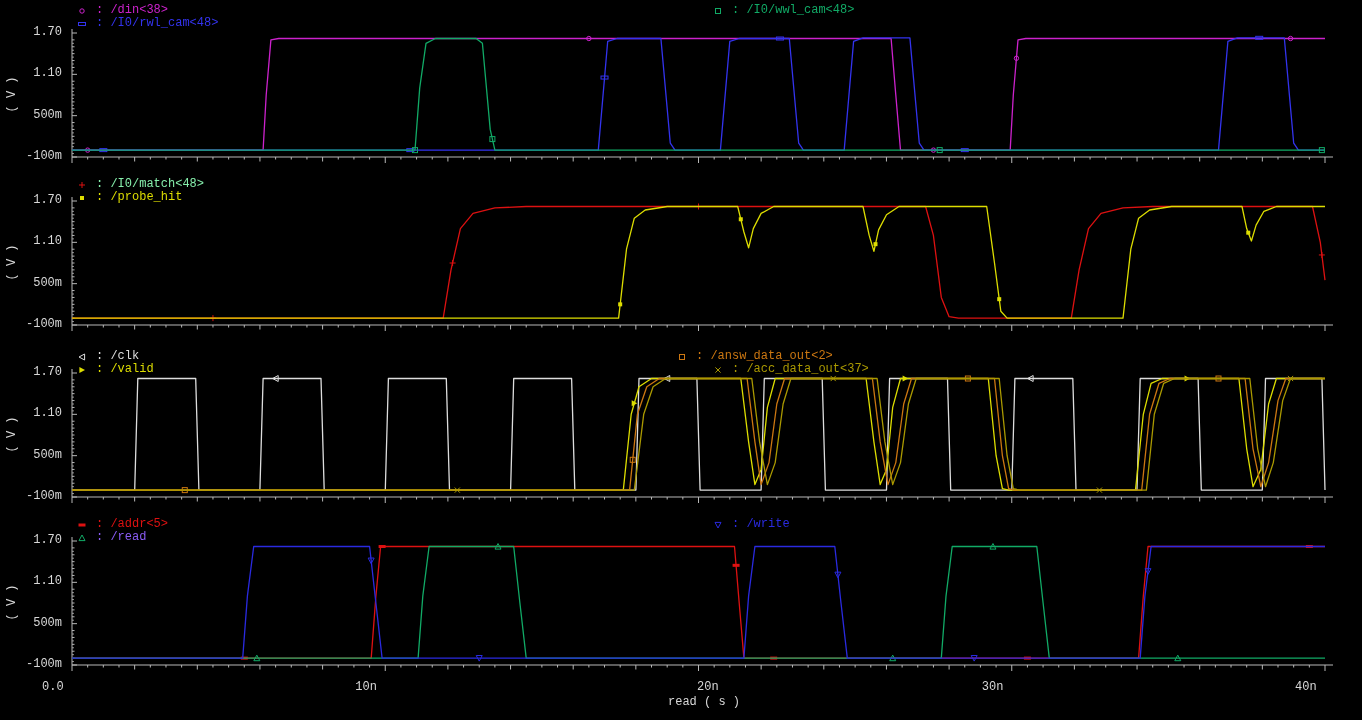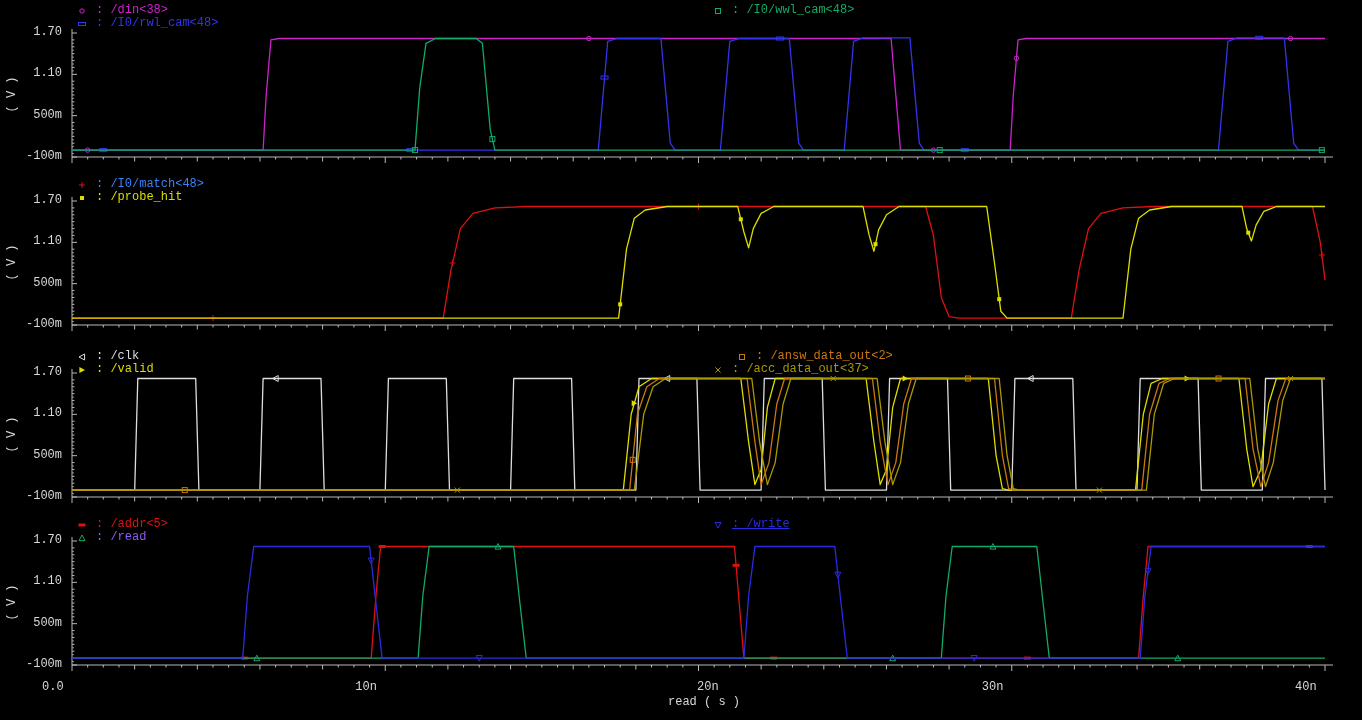--- a/index.html
+++ b/index.html
@@ -598,55 +598,55 @@
           <rect stroke="#3333ee" fill="none" stroke-width="1" x="2.5" y="3.5" width="7" height="3"></rect>
         </svg><span>: /I0/rwl_cam&lt;48&gt;</span></div>
       <div class="legend-item" style="left: 712px; top: 4px; color: rgb(17, 170, 102);"><svg width="12" height="10">
           <rect stroke="#11aa66" fill="none" stroke-width="1" x="3.5" y="2.5" width="5" height="5"></rect>
         </svg><span>: /I0/wwl_cam&lt;48&gt;</span></div>
       <div class="lbl ytick" style="left: 6px; top: 194px;">1.70</div>
       <div class="lbl ytick" style="left: 6px; top: 235.333px;">1.10</div>
       <div class="lbl ytick" style="left: 6px; top: 276.667px;">500m</div>
       <div class="lbl ytick" style="left: 6px; top: 318px;">-100m</div>
       <div class="lbl vlabel" style="left: -8px; top: 256px; width: 40px; text-align: center;">( V )</div>
-      <div class="legend-item" style="left: 76px; top: 178px; color: #3b82f6;"><svg width="12" height="10">
+      <div class="legend-item" style="left: 76px; top: 178px; color: #86efac;"><svg width="12" height="10">
           <path stroke="#dd1111" fill="none" stroke-width="1" d="M3 5H9M6 2V8"></path>
         </svg><span>: /I0/match&lt;48&gt;</span></div>
       <div class="legend-item" style="left: 76px; top: 191px; color: rgb(221, 221, 0);"><svg width="12" height="10">
           <rect x="4" y="3" width="4" height="4" fill="#dddd00"></rect>
         </svg><span>: /probe_hit</span></div>
       <div class="lbl ytick" style="left: 6px; top: 366px;">1.70</div>
       <div class="lbl ytick" style="left: 6px; top: 407.333px;">1.10</div>
       <div class="lbl ytick" style="left: 6px; top: 448.667px;">500m</div>
       <div class="lbl ytick" style="left: 6px; top: 490px;">-100m</div>
       <div class="lbl vlabel" style="left: -8px; top: 428px; width: 40px; text-align: center;">( V )</div>
       <div class="legend-item" style="left: 76px; top: 350px; color: rgb(221, 221, 221);"><svg width="12" height="10">
           <polygon stroke="#dddddd" fill="none" stroke-width="1" points="3,5 8.6,2 8.6,8"></polygon>
         </svg><span>: /clk</span></div>
       <div class="legend-item" style="left: 76px; top: 363px; color: rgb(221, 221, 0);"><svg width="12" height="10">
           <polygon points="9,5 3.4,2 3.4,8" fill="#dddd00"></polygon>
         </svg><span>: /valid</span></div>
-      <div class="legend-item" style="left: 736px; top: 350px; color: rgb(204, 119, 17); text-align: center;"><svg width="12" height="10">
+      <div class="legend-item" style="left: 676px; top: 350px; color: rgb(204, 119, 17); text-align: center;"><svg width="12" height="10">
           <rect stroke="#cc7711" fill="none" stroke-width="1" x="3.5" y="2.5" width="5" height="5"></rect>
         </svg><span>: /answ_data_out&lt;2&gt;</span></div>
       <div class="legend-item" style="left: 712px; top: 363px; color: rgb(170, 153, 0);"><svg width="12" height="10">
           <path stroke="#aa9900" fill="none" stroke-width="1" d="M3.4 2.4L8.6 7.6M3.4 7.6L8.6 2.4"></path>
         </svg><span>: /acc_data_out&lt;37&gt;</span></div>
       <div class="lbl ytick" style="left: 6px; top: 534px;">1.70</div>
       <div class="lbl ytick" style="left: 6px; top: 575.333px;">1.10</div>
       <div class="lbl ytick" style="left: 6px; top: 616.667px;">500m</div>
       <div class="lbl ytick" style="left: 6px; top: 658px;">-100m</div>
       <div class="lbl vlabel" style="left: -8px; top: 596px; width: 40px; text-align: center;">( V )</div>
       <div class="legend-item" style="left: 76px; top: 518px; color: rgb(221, 17, 17);"><svg width="12" height="10">
           <rect x="2.5" y="3.5" width="7" height="3" fill="#dd1111"></rect>
         </svg><span>: /addr&lt;5&gt;</span></div>
       <div class="legend-item" style="left: 76px; top: 531px; color: #8b5cf6;"><svg width="12" height="10">
           <polygon stroke="#11aa66" fill="none" stroke-width="1" points="6,2 9,7.6 3,7.6"></polygon>
         </svg><span>: /read</span></div>
-      <div class="legend-item" style="left: 712px; top: 518px; color: rgb(42, 42, 224); text-decoration: underline;"><svg width="12" height="10">
+      <div class="legend-item" style="left: 712px; top: 518px; color: rgb(42, 42, 224);"><svg width="12" height="10">
           <polygon stroke="#2a2ae0" fill="none" stroke-width="1" points="6,8 9,2.4 3,2.4"></polygon>
         </svg><span>: /write</span></div>
       <div class="lbl xtick" style="left: 42px; top: 681px;">0.0</div>
       <div class="lbl xtick" style="left: 355.25px; top: 681px;">10n</div>
       <div class="lbl xtick" style="left: 697px; top: 681px;">20n</div>
       <div class="lbl xtick" style="left: 981.75px; top: 681px;">30n</div>
       <div class="lbl xtick" style="left: 1295px; top: 681px;">40n</div>
     </div>
   <div class="lbl xtick" id="time-axis-label" style="left:668px;top:696px;width:120px;">read ( s )</div>
 </div>

